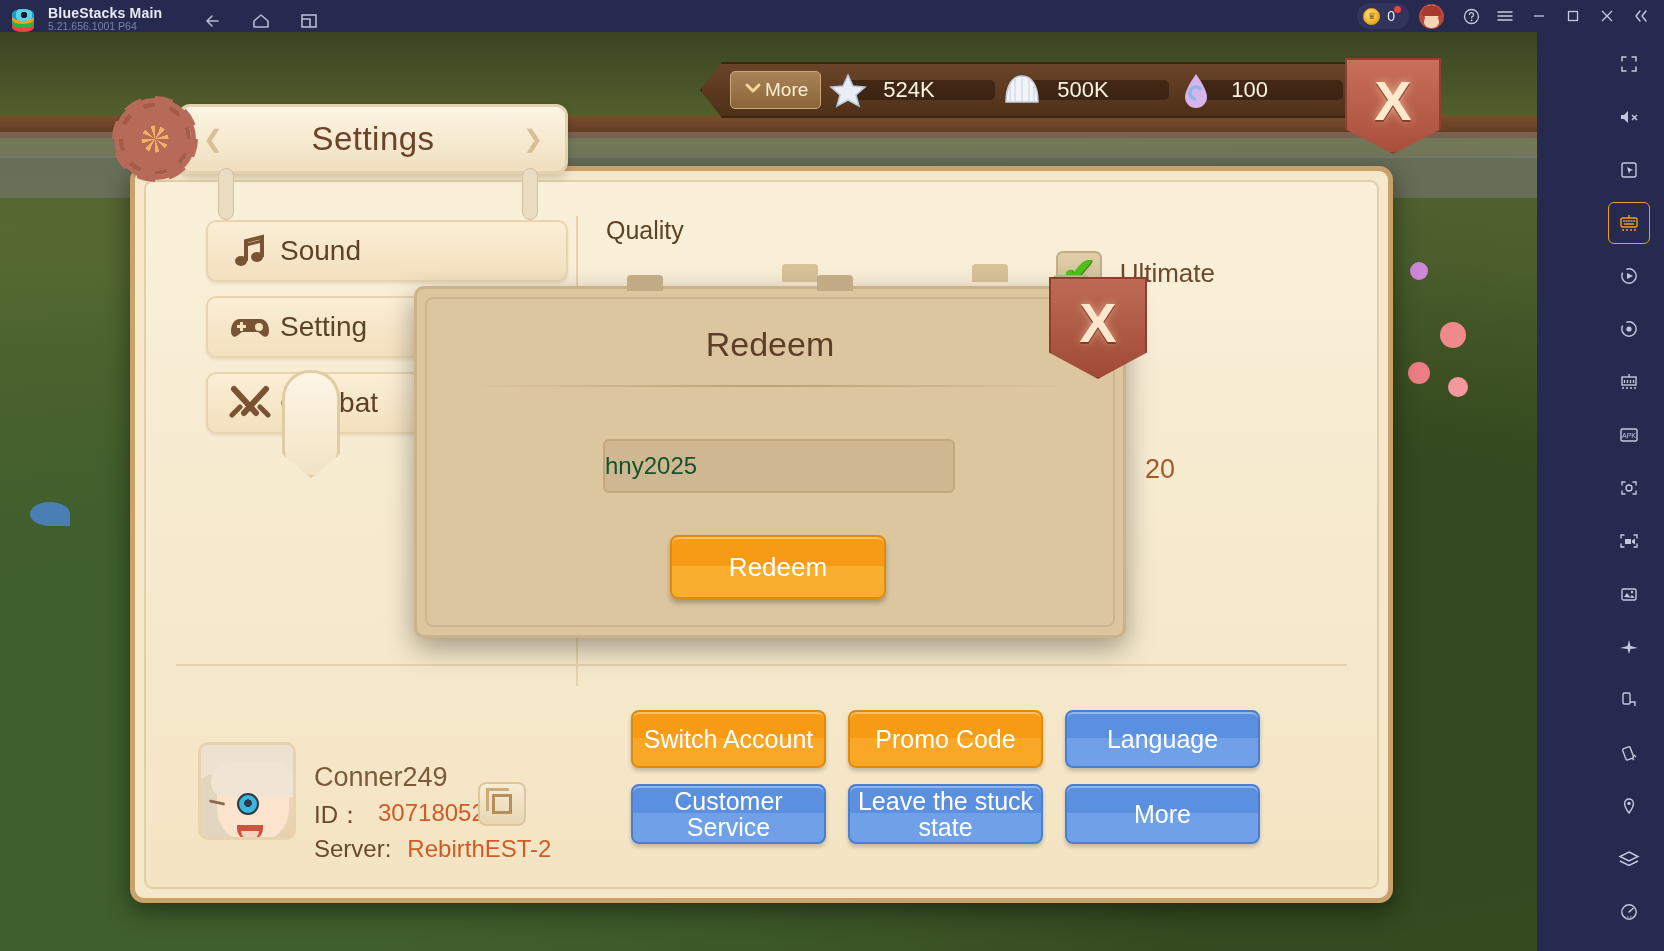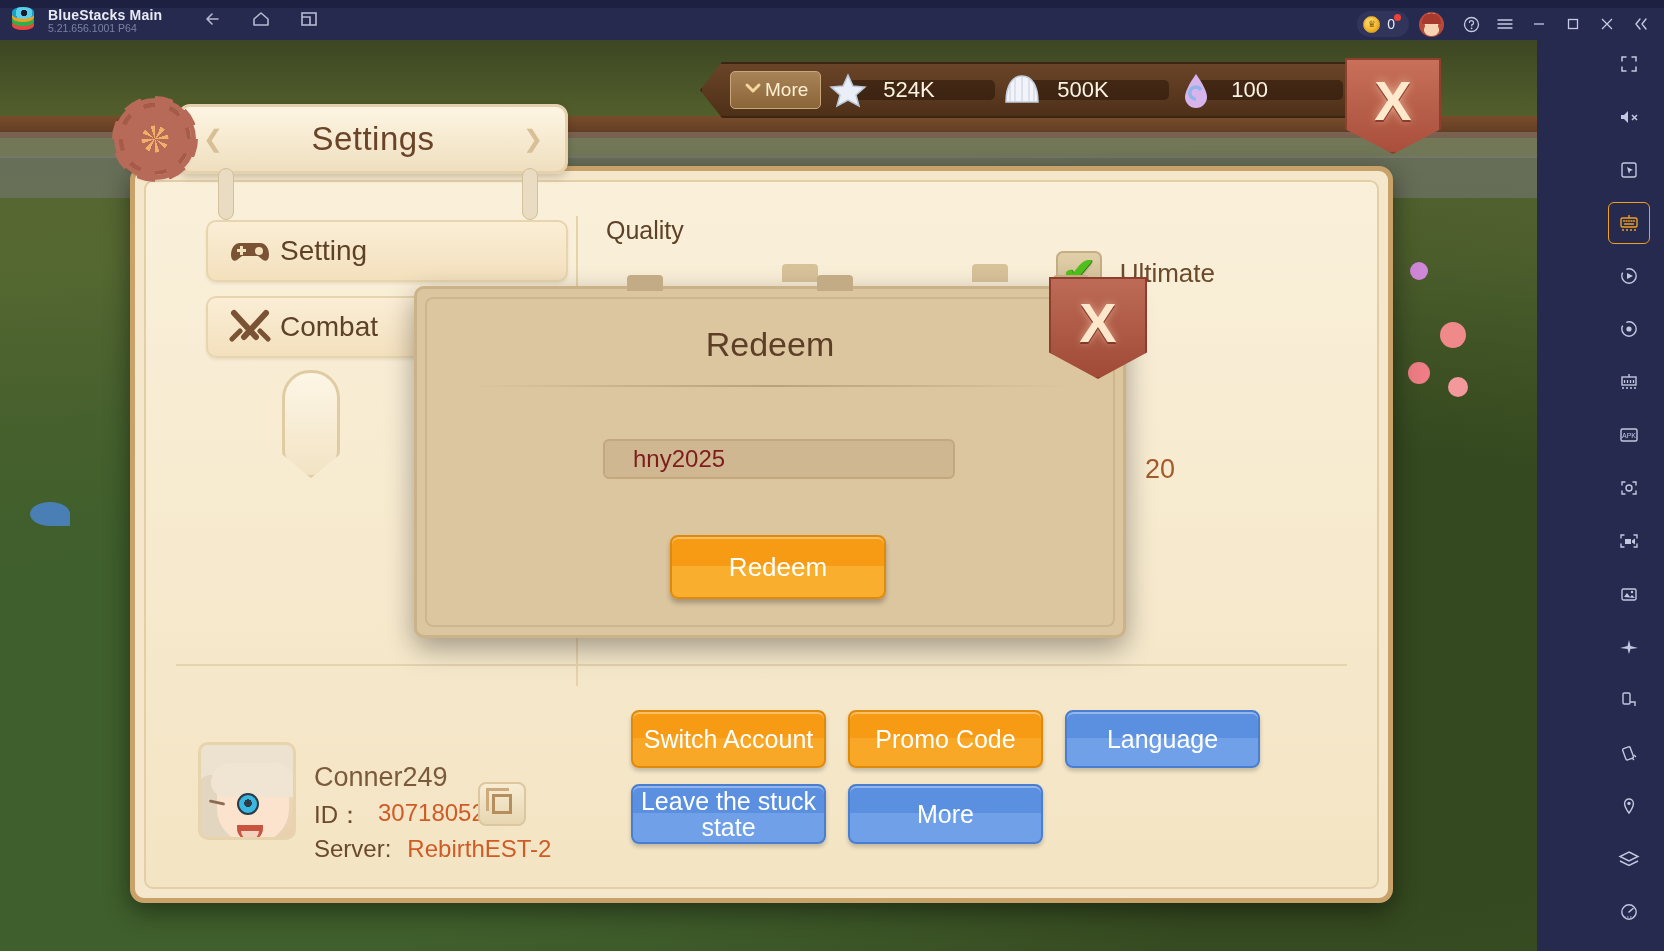--- a/index.html
+++ b/index.html
@@ -6,21 +6,21 @@
   html, body {
     width: 1664px; height: 951px; overflow: hidden;
     font-family: "Liberation Sans", sans-serif;
     background: #1d2040;
   }
   #root { position: relative; width: 1664px; height: 951px; overflow: hidden; }
 
   
   .titlebar {
     position: absolute; left: 0; top: 0; width: 1664px; height: 32px;
-    background: #262a4e; display: flex; align-items: flex-start; z-index: 90; margin-top: 8px;
+    background: #262a4e; display: flex; align-items: flex-end; z-index: 90;
   }
   .bs-logo { width: 22px; height: 22px; margin-left: 12px; position: relative; }
   .bs-logo .lay { position: absolute; left: 0; border-radius: 50%/40%; }
   .bs-logo .l1 { width: 22px; height: 11px; top: 11px; background: #e8483f; }
   .bs-logo .l2 { width: 22px; height: 11px; top: 7px; background: #2bb24c; }
   .bs-logo .l3 { width: 22px; height: 11px; top: 3px; background: #f0a01e; }
   .bs-logo .l4 { width: 22px; height: 12px; top: -1px;
      background: radial-gradient(circle at 55% 50%, #1a1a2b 0 22%, #5ad1ea 23% 60%, #1ba0c8 61% 100%); }
   .bs-title { margin-left: 14px; line-height: 1.05; }
   .bs-title .t1 { color: #e9eaf5; font-size: 14px; font-weight: bold; letter-spacing: .2px; }
@@ -229,24 +229,24 @@
     position: absolute; left: 414px; top: 254px; width: 712px; height: 352px;
     background: #dcc6a0; border: 3px solid #cbb288; border-radius: 10px;
     box-shadow: 0 10px 28px rgba(0,0,0,.35); z-index: 60;
   }
   .modal-inner { position: absolute; inset: 8px; border: 2px solid #cdb68f; border-radius: 8px; }
   .modal-title { position: absolute; left: 0; right: 0; top: 26px; text-align: center;
      font-size: 34px; color: #5d3f27; }
   .modal-hr { position: absolute; left: 6%; right: 6%; top: 86px; height: 2px;
      background: linear-gradient(90deg, rgba(190,168,132,0), #b9a179, rgba(190,168,132,0)); }
   .modal-input {
-    position: absolute; left: 176px; top: 140px; width: 352px; height: 40px;
+    position: absolute; left: 176px; top: 140px; width: 352px; height: 54px;
     background: #cfb792; border: 2px solid #c3a87f; border-radius: 6px;
-    display: flex; align-items: center; padding-left: 28px;
-    font-size: 24px; color: #7f1d1d; font-family: "Liberation Sans", sans-serif;
+    display: flex; align-items: center; padding-left: 0;
+    font-size: 24px; color: #14532d; font-family: "Liberation Sans", sans-serif;
   }
   .modal-btn {
     position: absolute; left: 243px; top: 236px; width: 216px; height: 64px;
     background: linear-gradient(180deg,#f79b14 0 48%, #f9ae2e 48% 100%);
     border: 2px solid #e08a0d; border-radius: 8px; color: #fff; font-size: 26px;
     display: flex; align-items: center; justify-content: center; cursor: pointer;
     box-shadow: inset 0 2px 0 rgba(255,255,255,.35), 0 4px 5px rgba(0,0,0,.25);
   }
   .modal-close {
     position: absolute; right: -24px; top: -12px; width: 98px; height: 102px;
@@ -340,20 +340,31 @@
     </div>
 
     <div class="book">
       <div class="book-inner">
 
         <div class="bookmark"></div>
 
         <div class="tabs">
 
 
+          <div class="tab">
+            <span class="ti">
+              <svg width="44" height="40" viewBox="0 0 44 40">
+                  <path d="M18 30 V10 L34 6 V26" stroke="#7a5334" stroke-width="4" fill="none"></path>
+                  <path d="M18 14 L34 10" stroke="#7a5334" stroke-width="3"></path>
+                  <ellipse cx="13" cy="30" rx="6" ry="5" fill="#7a5334"></ellipse>
+                  <ellipse cx="29" cy="26" rx="6" ry="5" fill="#7a5334"></ellipse>
+                </svg>
+            </span>
+            <span class="lbl">Sound</span>
+          </div>
 
           <div class="tab">
             <span class="ti">
               <svg width="44" height="40" viewBox="0 0 44 40">
                   <path d="M12 12 H32 C38 12 41 18 41 24 C41 29 38 31 35 29 L30 25 H14 L9 29 C6 31 3 29 3 24 C3 18 6 12 12 12 Z" fill="#7a5334"></path>
                   <rect x="9" y="18" width="9" height="3" fill="#f3e0bd"></rect>
                   <rect x="12" y="15" width="3" height="9" fill="#f3e0bd"></rect>
                   <circle cx="31" cy="20" r="4" fill="#f3e0bd"></circle>
                 </svg>
             </span>
@@ -416,20 +427,21 @@
         </div>
 
         <div class="copy-btn">
           <i></i>
         </div>
 
         <div class="btngrid">
           <div class="gbtn orange">Switch Account</div>
           <div class="gbtn orange">Promo Code</div>
           <div class="gbtn blue">Language</div>
+          <div class="gbtn blue tall">Customer Service</div>
           <div class="gbtn blue tall">Leave the stuck state</div>
           <div class="gbtn blue tall">More</div>
         </div>
 
       </div>
     </div>
 
     <div class="title-plate">
       <span class="gear-icon"></span>
       <span class="plate-arrow" style="left:22px;">❮</span>

